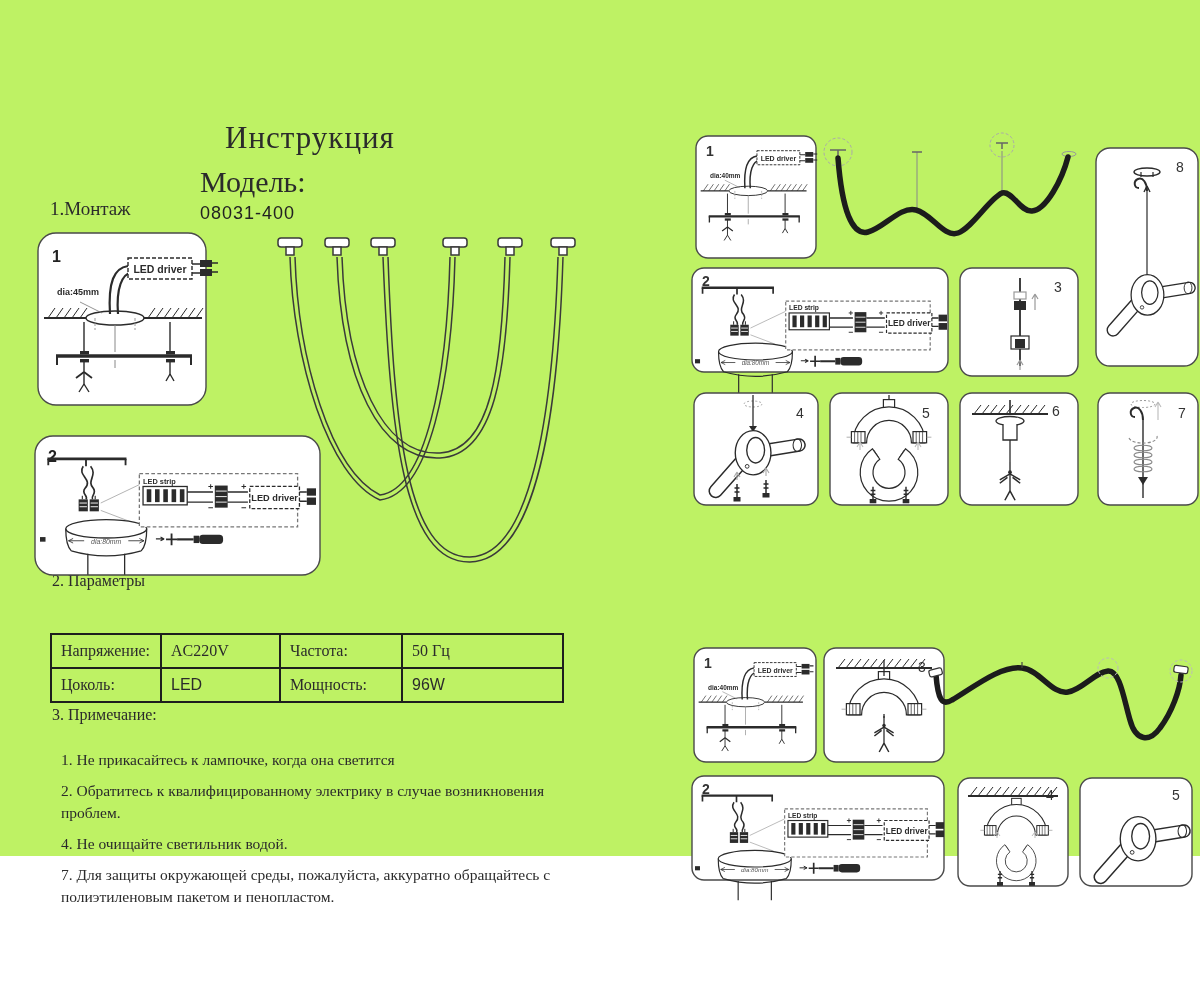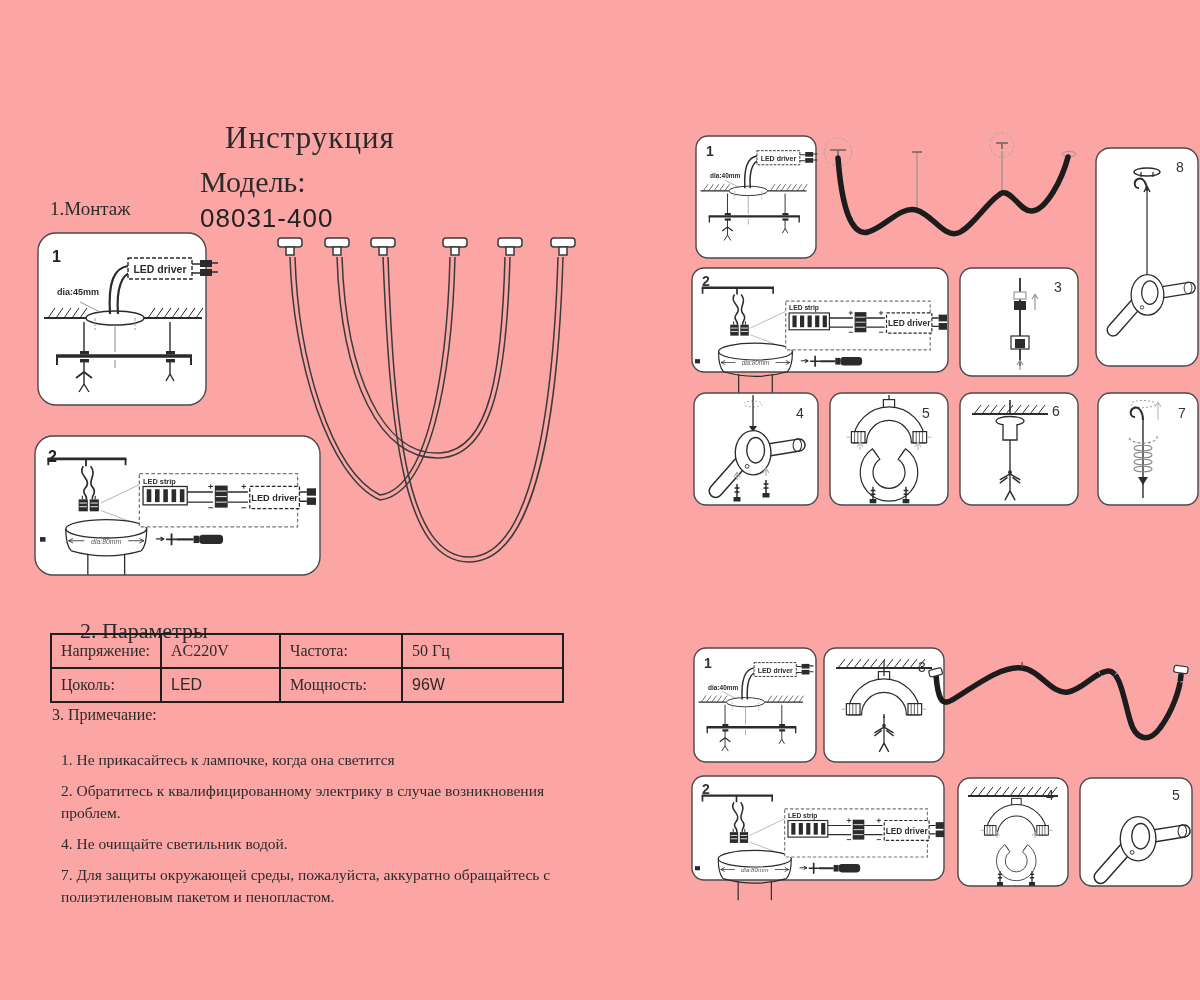--- a/index.html
+++ b/index.html
@@ -1,22 +1,22 @@
 <!DOCTYPE html>
 <html><head>
 <meta charset="utf-8">
 <style>
   html,body{margin:0;padding:0;background:#ffffff;width:1200px;height:1000px;overflow:hidden;
     font-family:"Liberation Serif", serif;color:#2b2b2b;}
   .abs{position:absolute;}
-  #stage{position:relative;width:1200px;height:1000px;background:#fca5a5;}
+  #stage{position:relative;width:1200px;height:856px;background:#bef264;}
   .title{font-size:31px;letter-spacing:1px;}
   .model-row{display:flex;align-items:baseline;gap:4px;}
   .model-label{font-size:30px;}
-  .model-num{font-family:"Liberation Sans",sans-serif;font-size:26px;letter-spacing:1px;color:#222;}
+  .model-num{font-family:"Liberation Sans",sans-serif;font-size:18px;letter-spacing:1px;color:#222;}
   .sec{font-size:20px;}
   .sec-montage{font-size:19px;}
   .sec-notes{font-size:16px;}
   table.params{border-collapse:collapse;}
   table.params td{border:2px solid #1e1e1e;height:32px;padding:0 0 0 9px;font-size:16px;vertical-align:middle;}
   td.c0{width:99px;} td.c1{width:108px;} td.c2{width:111px;} td.c3{width:150px;}
   td.sansval{font-family:"Liberation Sans",sans-serif;font-size:15px;border-radius:14px;}
   td.smallval{font-family:"Liberation Sans",sans-serif;font-size:13px;}
   .notes{width:528px;font-size:15.5px;line-height:22px;}
   .notes p{margin:9px;}
@@ -35,21 +35,21 @@
 
   <div class="abs title" style="left:150px;top:120px;width:320px;text-align:center;">Инструкция</div>
 
   <div class="abs model-row" style="left:200px;top:165px;flex-direction:column;">
     <span class="model-label">Модель:</span>
     <span class="model-num">08031-400</span>
   </div>
 
   <div class="abs sec sec-montage" style="left:50px;top:198px;">1.Монтаж</div>
 
-  <div class="abs sec" style="left:52px;top:618px;font-size:22px;margin-left:28px;">2. Параметры</div>
+  <div class="abs sec" style="left:52px;top:572px;font-size:16px;">2. Параметры</div>
 
   <table class="params abs" style="left:50px;top:633px;">
     <tbody>
         <tr>
       <td class="c0">Напряжение:</td>
       <td class="c1">AC220V</td>
       <td class="c2">Частота:</td>
       <td class="c3">50 Гц</td>
     </tr>
     <tr>

